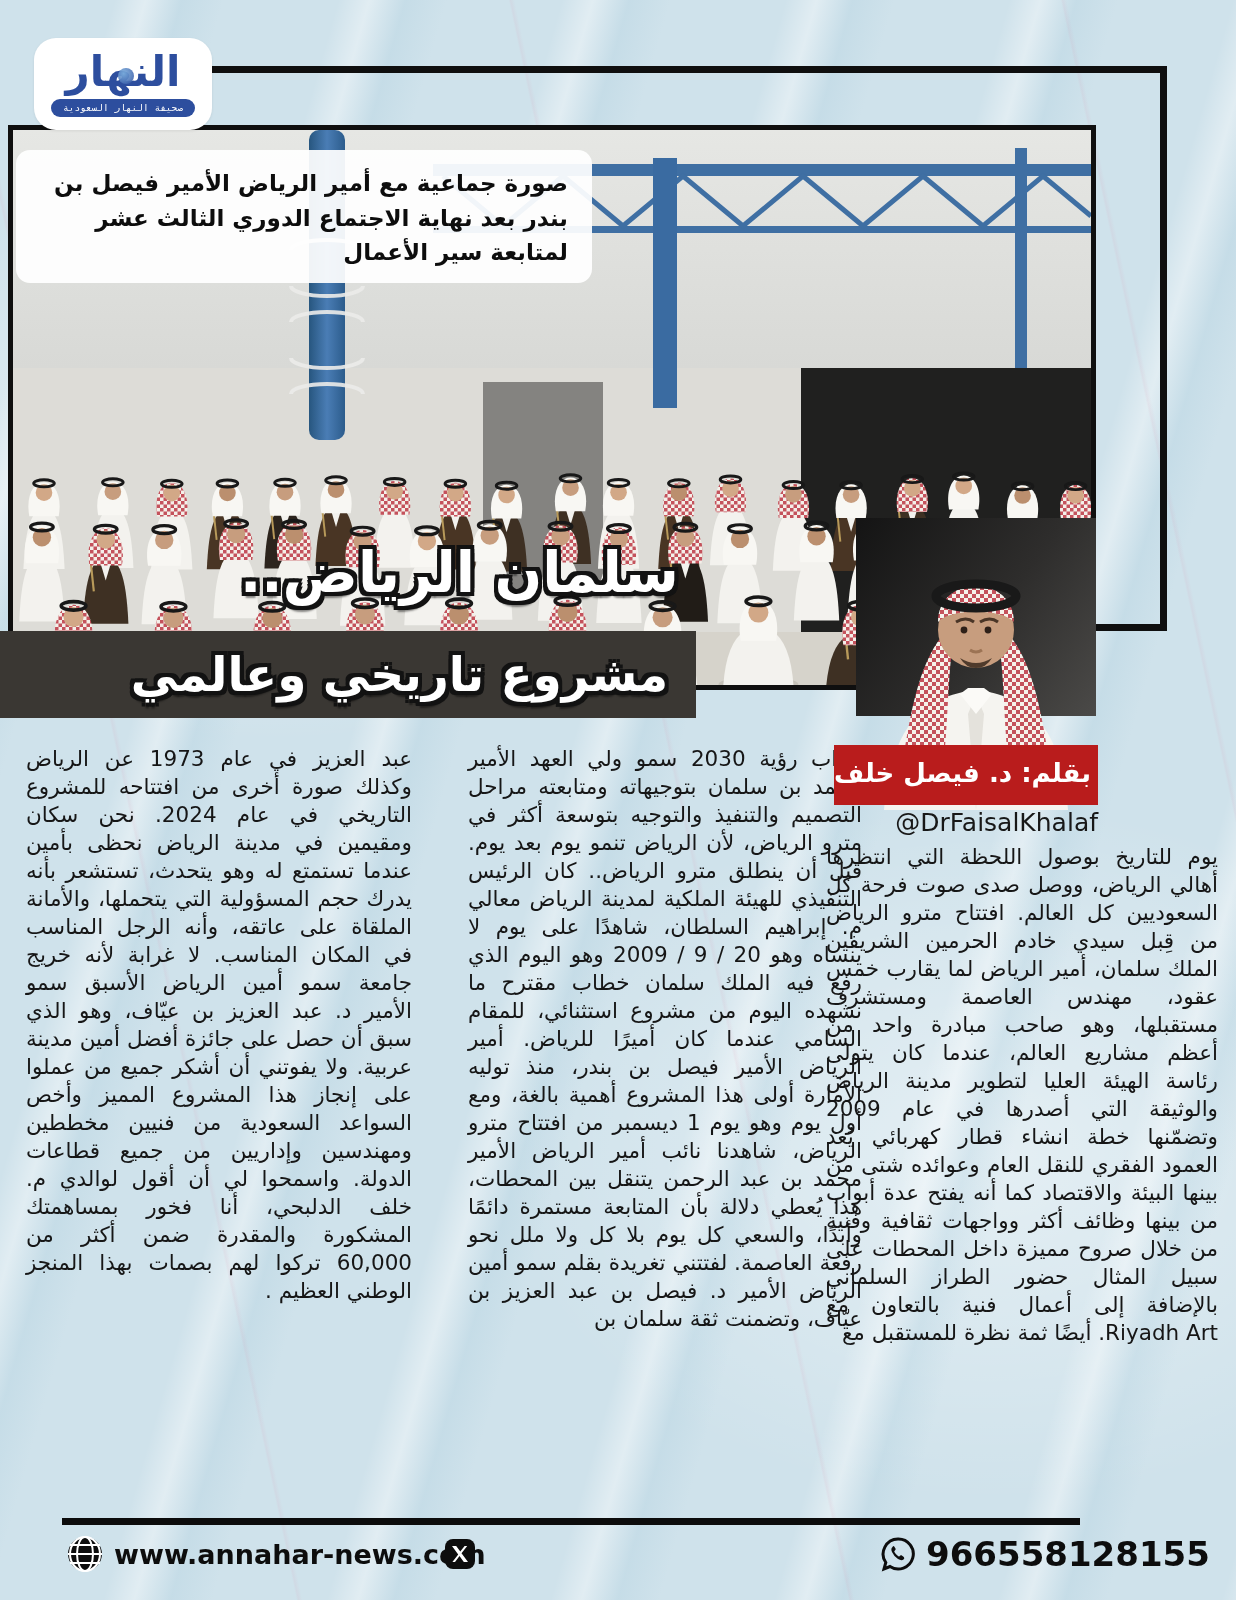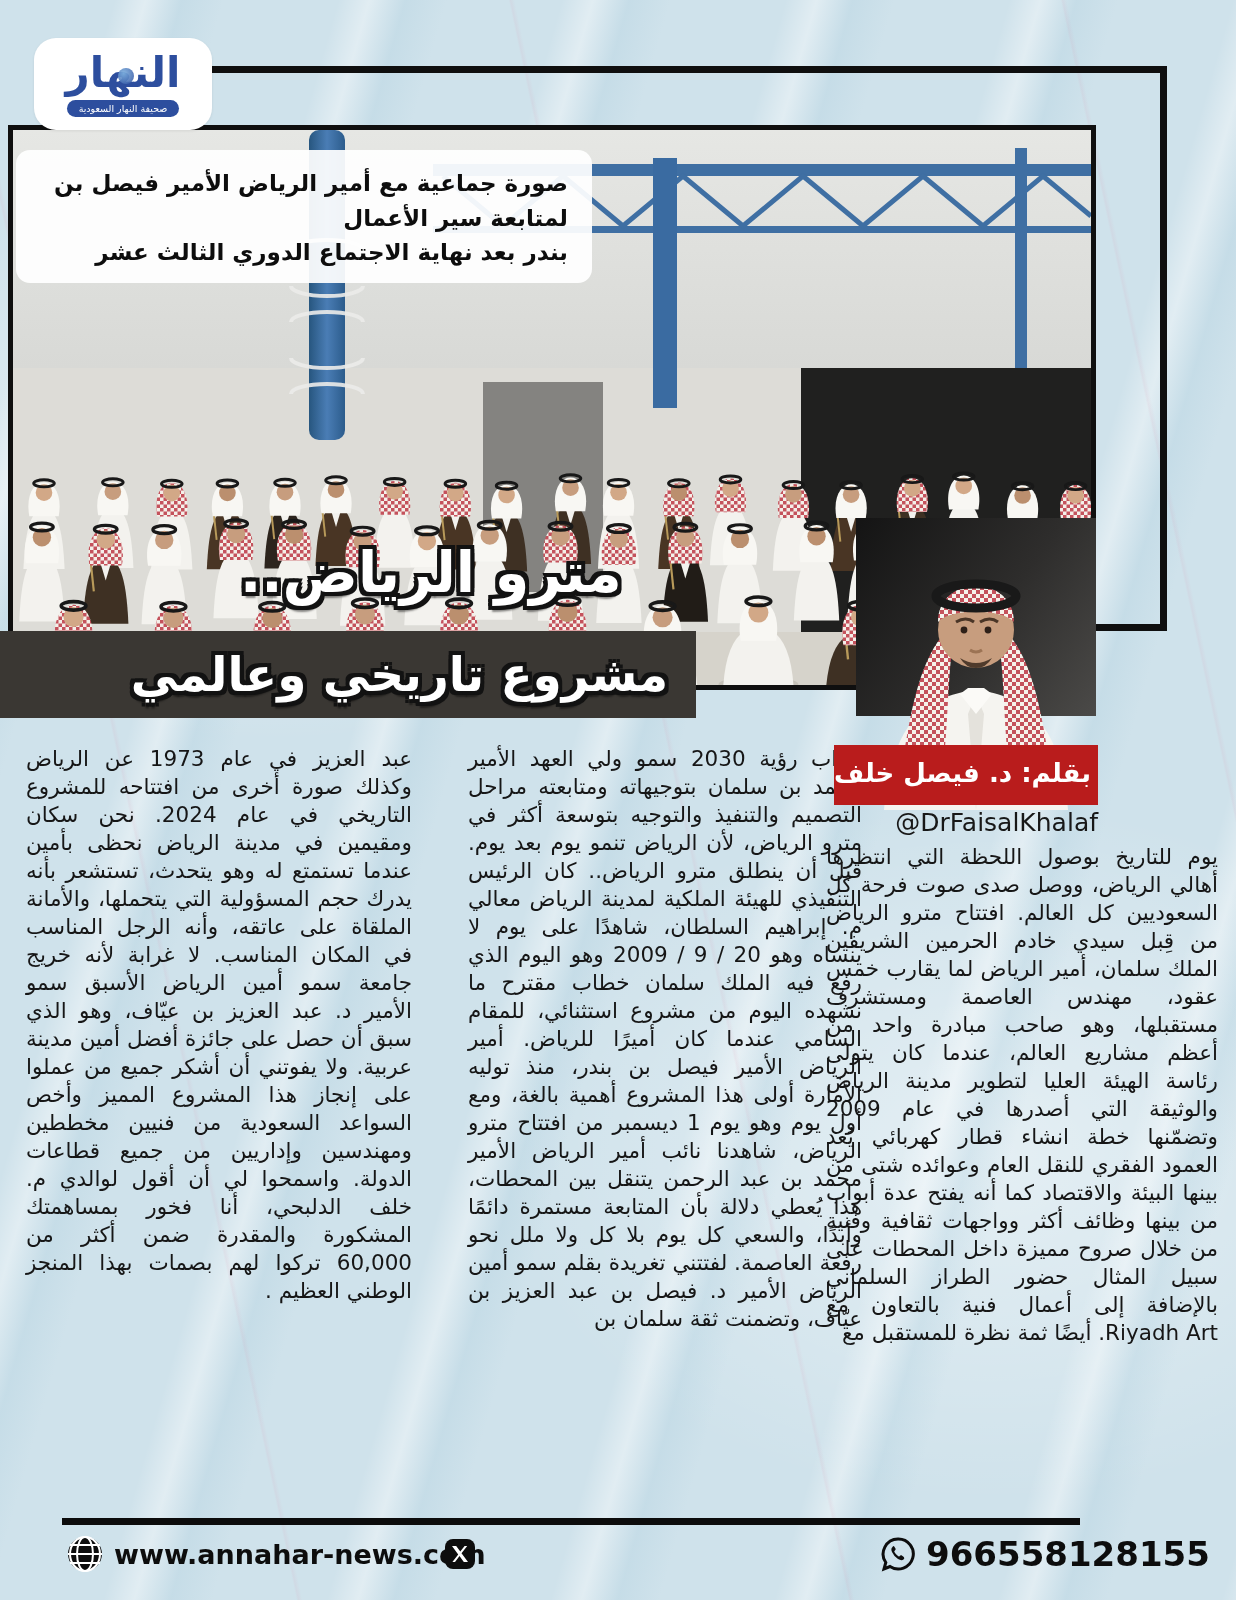--- a/index.html
+++ b/index.html
@@ -14,21 +14,21 @@
       #cfe2eb;
   }
   .abs{position:absolute;}
   
   .logo-card{left:34px;top:38px;width:178px;height:92px;background:#fff;border-radius:22px;
     display:flex;flex-direction:column;align-items:center;justify-content:center;z-index:6;
     box-shadow:0 1px 3px rgba(0,0,0,.08);}
   .logo-title{color:#2d4e9e;font-size:42px;font-weight:bold;line-height:1;direction:rtl;}
   .logo-dot{position:absolute;top:30px;left:84px;width:16px;height:16px;border-radius:50%;
     background:radial-gradient(circle at 35% 35%, #7fb2e0, #2d4e9e);opacity:.9;}
-  .logo-pill{margin-top:6px;background:#2d4e9e;color:#fff;font-size:9.5px;padding:3px 12px;border-radius:9px;direction:rtl;}
+  .logo-pill{margin-top:6px;background:#2d4e9e;color:#fff;font-size:9.5px;padding:3px 12px;border-radius:9px;direction:rtl;font-family:Liberation Mono, monospace;}
   
   .frame-line{left:168px;top:66px;width:992px;height:558px;border-top:7px solid #0f0f0f;border-right:7px solid #0f0f0f;z-index:1;}
   .frame-line::after{content:"";position:absolute;right:0;bottom:0;width:66px;height:7px;background:#0f0f0f;}
   
   .photo-frame{left:8px;top:125px;width:1078px;height:555px;border:5px solid #0f0f0f;z-index:2;
     background:linear-gradient(#e6e7e4 0%, #d4d5d2 55%, #c9cac6 100%);overflow:hidden;}
   
   .caption-box{left:16px;top:150px;width:528px;background:rgba(255,255,255,.93);border-radius:14px;
     padding:16px 24px 13px;z-index:4;direction:rtl;text-align:right;color:#0d0d0d;
     font-size:23px;font-weight:bold;line-height:1.5;}
@@ -442,25 +442,25 @@
           <path d="M1030.2371646903161,511.6180850436436 C1020.7971646903162,457.3380850436436 1075.0771646903163,457.3380850436436 1065.6371646903162,511.6180850436436 Z" fill="url(#chk)"></path>
           <circle cx="1047.9371646903162" cy="483.2980850436436" r="10.03" fill="#c79d7e"></circle>
           <ellipse cx="1047.9371646903162" cy="472.0880850436436" rx="12.389999999999999" ry="4.248" fill="none" stroke="#181818" stroke-width="3.54"></ellipse>
         </g>
       </g>
   </svg>
 </div>
 
 <div class="abs caption-box">
   <span>صورة جماعية مع أمير الرياض الأمير فيصل بن</span>
+  <span>بندر بعد نهاية الاجتماع الدوري الثالث عشر</span>
   <span>لمتابعة سير الأعمال</span>
-  <span>بندر بعد نهاية الاجتماع الدوري الثالث عشر</span>
-</div>
-
-<div class="abs headline-1 outline-text">مترو الرياض..</div>
+</div>
+
+<div class="abs headline-1 outline-text">سلمان الرياض..</div>
 <div class="abs headline-band">
   <div class="headline-2 outline-text">مشروع تاريخي وعالمي</div>
 </div>
 
 <div class="abs portrait">
   <svg width="240" height="292" viewBox="0 0 240 292">
     <defs>
       <pattern id="chk2" width="8" height="8" patternUnits="userSpaceOnUse">
         <rect width="8" height="8" fill="#f6f2ec"></rect>
         <rect width="4" height="4" fill="#c4525c"></rect>

